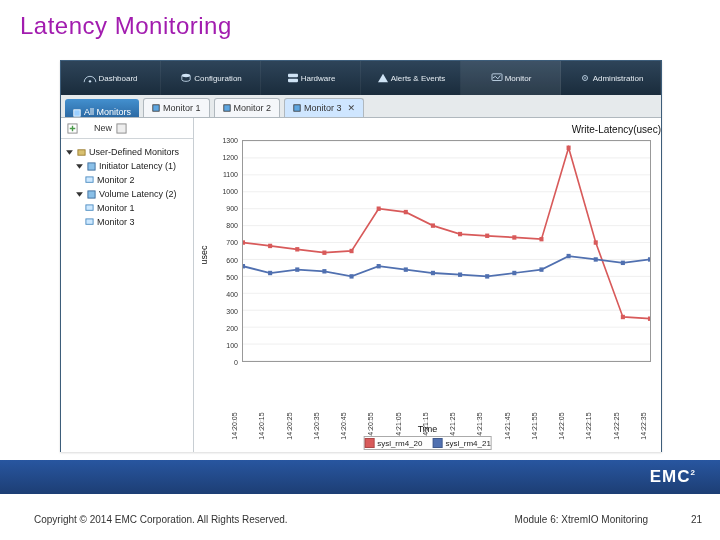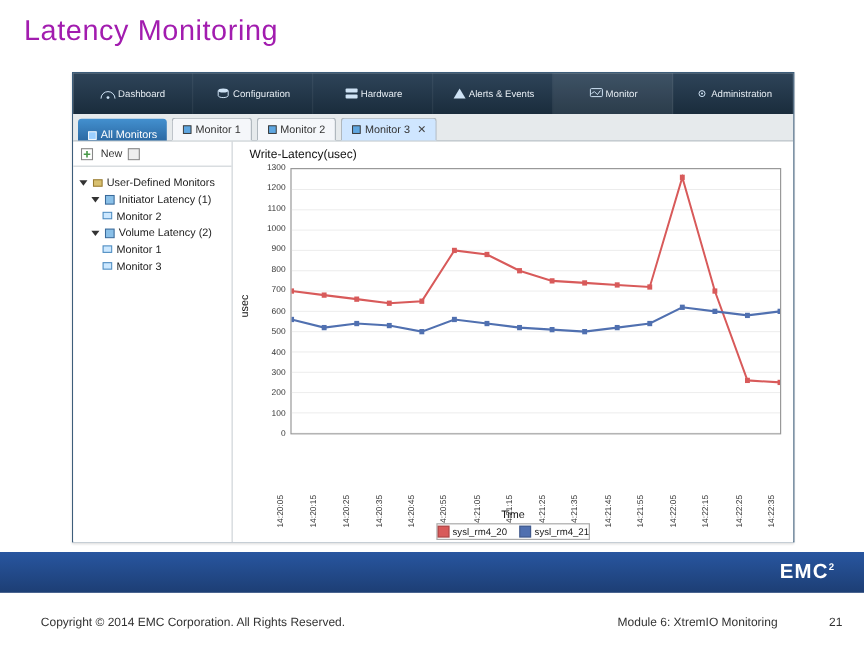--- a/index.html
+++ b/index.html
@@ -12,30 +12,30 @@
 .micon{width:14px;height:10px}
 .tabsrow{height:22px;background:#e6eaec;border-bottom:1px solid #b0b8be;display:flex;align-items:flex-end}
 .alltab{height:18px;margin-left:4px;padding:0 8px;font-size:9px;color:#fff;background:linear-gradient(#4390cf,#2c6aa4);border-radius:3px 3px 0 0;display:flex;align-items:flex-end;gap:3px}
 .wtab{height:18px;margin-left:4px;padding:0 8px;font-size:9px;color:#333;background:#f5f7fa;border:1px solid #b0b8be;border-bottom:none;border-radius:3px 3px 0 0;display:flex;align-items:center;gap:3px}
 .wtab.active{background:#cfe6ff}
 .tabdot{width:8px;height:8px}
 .tabclose{font-size:9px;color:#444;margin-left:3px}
 .body{display:flex;height:calc(100% - 56px)}
 .sidebar{width:132px;background:#fff;border-right:1px solid #c8ced3;font-size:9px;color:#222}
 .sbtoolbar{height:20px;border-bottom:1px solid #d0d5d9;display:flex;align-items:center;gap:4px;padding:0 6px}
-.tbbtn{display:flex;align-items:center;gap:6px;font-size:9px;color:#333}
+.tbbtn{display:flex;align-items:center;gap:16px;font-size:9px;color:#333}
 .tbbtn svg{width:11px;height:11px}
 .tree{padding:4px 4px}
 .trow{display:flex;align-items:flex-end;height:14px;gap:3px}
 .trow svg{width:9px;height:9px}
 .caret{width:7px;height:7px}
 .indent1{padding-left:10px}
 .indent2{padding-left:20px}
 .chartarea{flex:1;background:#fff;position:relative}
-.chart-title{position:absolute;top:6px;left:14px;right:0;text-align:left;font-size:10px;color:#111}
+.chart-title{position:absolute;top:6px;left:14px;right:0;text-align:right;font-size:10px;color:#111}
 .yaxis-label{position:absolute;left:2px;top:0;bottom:60px;width:14px;display:flex;align-items:center;justify-content:center}
 .yaxis-label span{transform:rotate(-90deg);font-size:9px;color:#111;white-space:nowrap}
 .plot{position:absolute;left:48px;right:10px;top:22px;bottom:90px;border:1px solid #999;background:#fff}
 .yticks{position:absolute;left:14px;top:22px;bottom:90px;width:32px}
 .ytick{position:absolute;right:2px;font-size:7px;color:#333;transform:translateY(-50%)}
 .xticks{position:absolute;left:48px;right:10px;bottom:26px;height:62px}
 .xtick{position:absolute;bottom:0;font-size:7px;color:#333;transform:rotate(-90deg) translate(-50%,-4px);transform-origin:left bottom;white-space:nowrap}
 .xlabel{position:absolute;left:0;right:0;bottom:18px;text-align:center;font-size:9px;color:#111}
 .legend{position:absolute;left:50%;bottom:2px;transform:translateX(-50%);border:1px solid #aaa;background:#fefefe;font-size:8px;color:#222;padding:1px 0;display:flex;gap:10px}
 .litem{display:flex;align-items:center;gap:3px}

